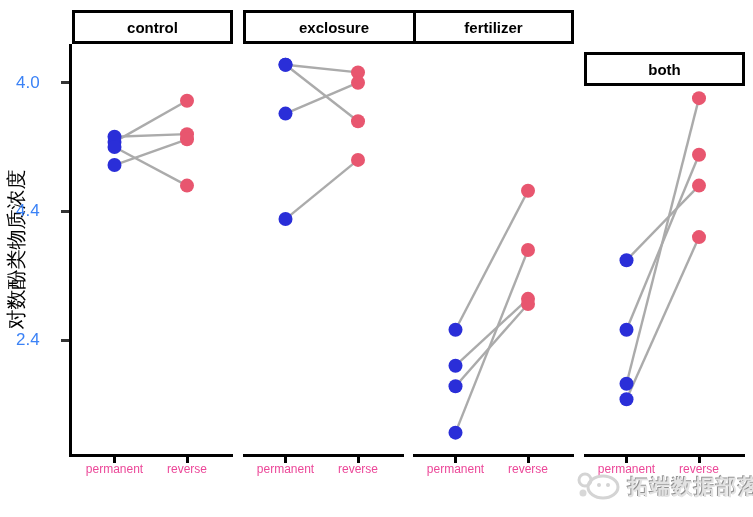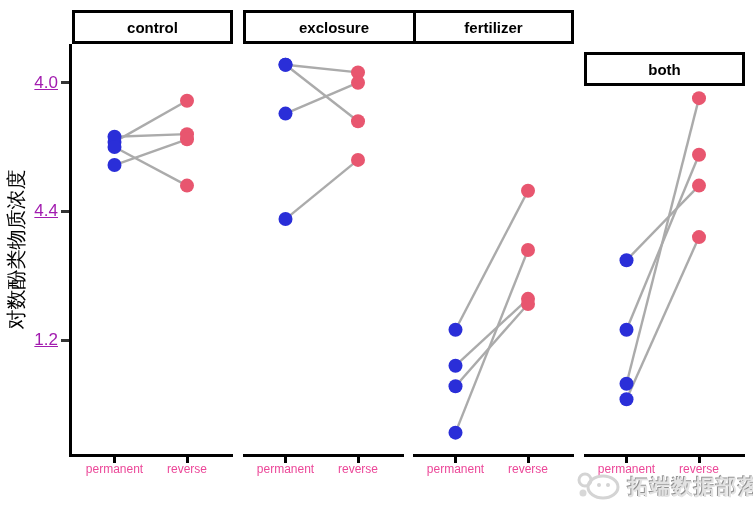--- a/index.html
+++ b/index.html
@@ -17,22 +17,22 @@
     border:3px solid #000000;
     display:flex;align-items:center;justify-content:center;
     font-size:15px;font-weight:bold;color:#000000;
   }
   .panel-svg{position:absolute;overflow:visible;}
   .axis-line-x{position:absolute;background:#000000;height:3px;}
   .axis-line-y{position:absolute;background:#000000;width:3px;}
   .tick-x{position:absolute;background:#000000;width:3px;height:6px;}
   .tick-y{position:absolute;background:#333333;height:3px;width:8px;}
   .tick-label-y{
-    position:absolute;width:42px;text-align:right;
-    font-size:17px;color:#a21caf;line-height:20px;text-decoration:underline;
+    position:absolute;width:42px;
+    font-size:17px;color:#3b82f6;line-height:20px;
   }
   .tick-label-x{
     position:absolute;transform:translateX(-50%);
     font-size:12px;color:#ec4899;white-space:nowrap;
   }
   .y-title{
     position:absolute;left:-64px;top:236px;width:160px;text-align:center;
     transform:rotate(-90deg);transform-origin:center;
     font-size:20px;color:#000000;white-space:nowrap;
   }
@@ -58,21 +58,21 @@
 <div id="figure">
   <div class="y-title">对数酚类物质浓度</div>
 
   <div id="plot-layers">
       <div class="axis-line-y" style="left: 69px; top: 44px; height: 413px; position: absolute;"></div>
       <div class="tick-y" style="left: 61px; top: 81.2px; position: absolute;"></div>
       <div class="tick-label-y" style="left: 16px; top: 72.7px; position: absolute;">4.0</div>
       <div class="tick-y" style="left: 61px; top: 209.85px; position: absolute;"></div>
       <div class="tick-label-y" style="left: 16px; top: 201.35px; position: absolute;">4.4</div>
       <div class="tick-y" style="left: 61px; top: 338.5px; position: absolute;"></div>
-      <div class="tick-label-y" style="left: 16px; top: 330px; position: absolute;">1.2</div>
+      <div class="tick-label-y" style="left: 16px; top: 330px; position: absolute;">2.4</div>
       <div class="strip" style="left: 72px; top: 10px; width: 161px; height: 34px; position: absolute;">
         <span>control</span>
       </div>
       <svg class="panel-svg" width="161" height="410" style="left: 72px; top: 44px;">
         <line x1="42.5" y1="97.87899999999999" x2="115" y2="56.710999999999956" stroke="#ababab" stroke-width="2.4"></line>
         <line x1="42.5" y1="92.733" x2="115" y2="90.16000000000005" stroke="#ababab" stroke-width="2.4"></line>
         <line x1="42.5" y1="121.03599999999994" x2="115" y2="95.30600000000004" stroke="#ababab" stroke-width="2.4"></line>
         <line x1="42.5" y1="103.025" x2="115" y2="141.62" stroke="#ababab" stroke-width="2.4"></line>
         <circle cx="42.5" cy="97.87899999999999" r="7" fill="#2a2ed8"></circle>
         <circle cx="42.5" cy="92.733" r="7" fill="#2a2ed8"></circle>

